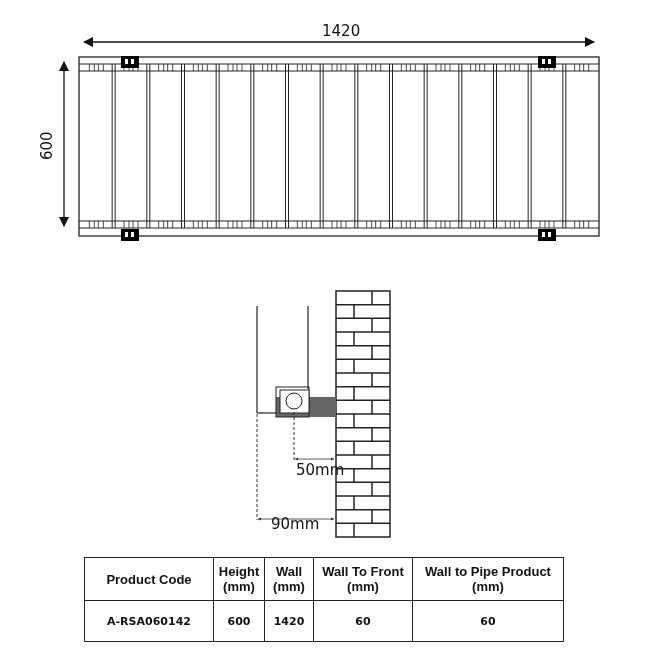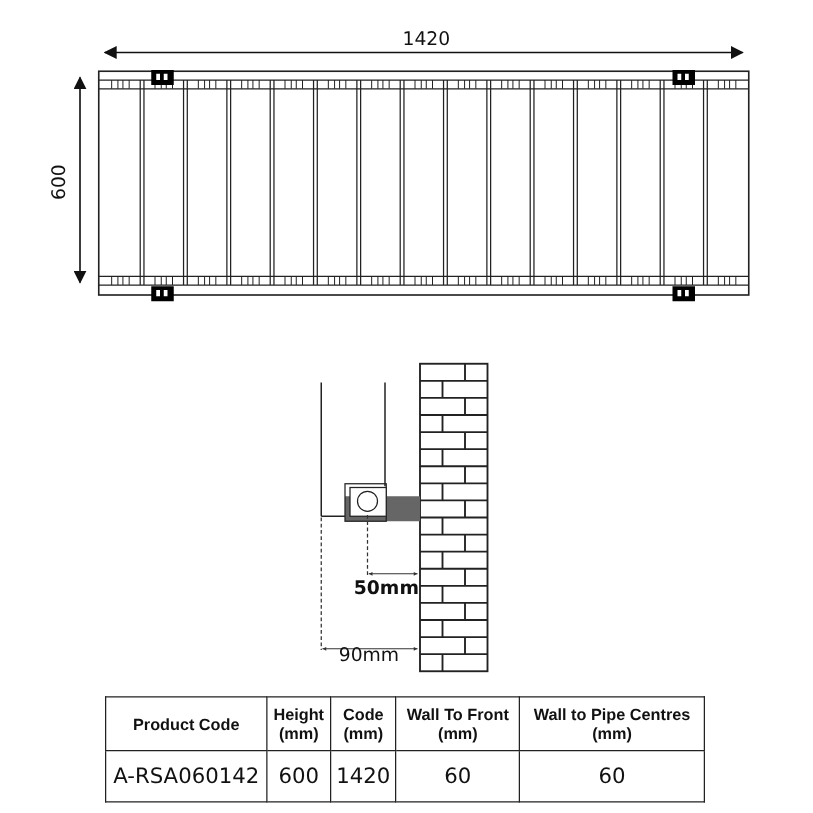--- a/index.html
+++ b/index.html
@@ -2,21 +2,21 @@
 <html><head>
 <meta charset="utf-8">
 <style>
   html, body { margin:0; padding:0; background:#ffffff; }
   body { width:650px; height:650px; position:relative; overflow:hidden; font-family:"DejaVu Sans", sans-serif; color:#111; }
   svg { position:absolute; left:0; top:0; }
   .dim-label { position:absolute; font-family:"DejaVu Sans", sans-serif; font-size:15px; color:#111; }
   #spec-table { position:absolute; left:84px; top:557px; width:480px; border-collapse:collapse; font-family:"Liberation Sans", sans-serif; font-size:13px; }
   #spec-table th, #spec-table td { border:1.5px solid #222; text-align:center; padding:0 4px; }
   #spec-table th { font-weight:bold; height:42px; line-height:15px; }
-  #spec-table td { height:40px; font-family:"DejaVu Sans", sans-serif; font-size:17px; font-weight:normal;margin-left:33px; }
+  #spec-table td { height:40px; font-family:"DejaVu Sans", sans-serif; font-size:11px; font-weight:bold;margin-left:33px; }
 </style>
 </head>
 <body>
 
 <div>
 <svg width="650" height="260" viewBox="0 0 650 260">
   <defs>
     <marker id="arrow" viewBox="0 0 10 10" refX="9" refY="5" markerWidth="8" markerHeight="8" orient="auto-start-reverse">
       <path d="M0,0 L10,5 L0,10 z" fill="#111"></path>
     </marker>
@@ -265,31 +265,31 @@
   <line x1="294" y1="412" x2="294" y2="460" stroke="#333" stroke-width="1" stroke-dasharray="3,2"></line>
   <line x1="257" y1="414" x2="257" y2="520" stroke="#333" stroke-width="1" stroke-dasharray="3,2"></line>
 
   <line x1="295" y1="459" x2="334" y2="459" stroke="#333" stroke-width="0.8"></line>
   <path d="M295,459 l3,-1.5 l0,3 z M334,459 l-3,-1.5 l0,3 z" fill="#333"></path>
   <line x1="258" y1="519" x2="334" y2="519" stroke="#333" stroke-width="0.8"></line>
   <path d="M258,519 l3,-1.5 l0,3 z M334,519 l-3,-1.5 l0,3 z" fill="#333"></path>
 </svg>
 </div>
 
-<div class="dim-label" style="left:283px; top:461px;font-weight:bold;">50mm</div>
+<div class="dim-label" style="left:296px; top:461px;">50mm</div>
 <div class="dim-label" style="left:271px; top:515px;">90mm</div>
 
 <table id="spec-table">
   <thead>
     <tr>
       <th style="width:120px;"><span>Product Code</span></th>
       <th style="width:42px;"><span>Height</span><br><span>(mm)</span></th>
-      <th style="width:40px;"><span>Code</span><br><span>(mm)</span></th>
+      <th style="width:40px;"><span>Wall</span><br><span>(mm)</span></th>
       <th style="width:90px;"><span>Wall To Front</span><br><span>(mm)</span></th>
-      <th><span>Wall to Pipe Centres</span><br><span>(mm)</span></th>
+      <th><span>Wall to Pipe Product</span><br><span>(mm)</span></th>
     </tr>
   </thead>
   <tbody>
     <tr>
       <td>A-RSA060142</td>
       <td>600</td>
       <td>1420</td>
       <td>60</td>
       <td>60</td>
     </tr>

